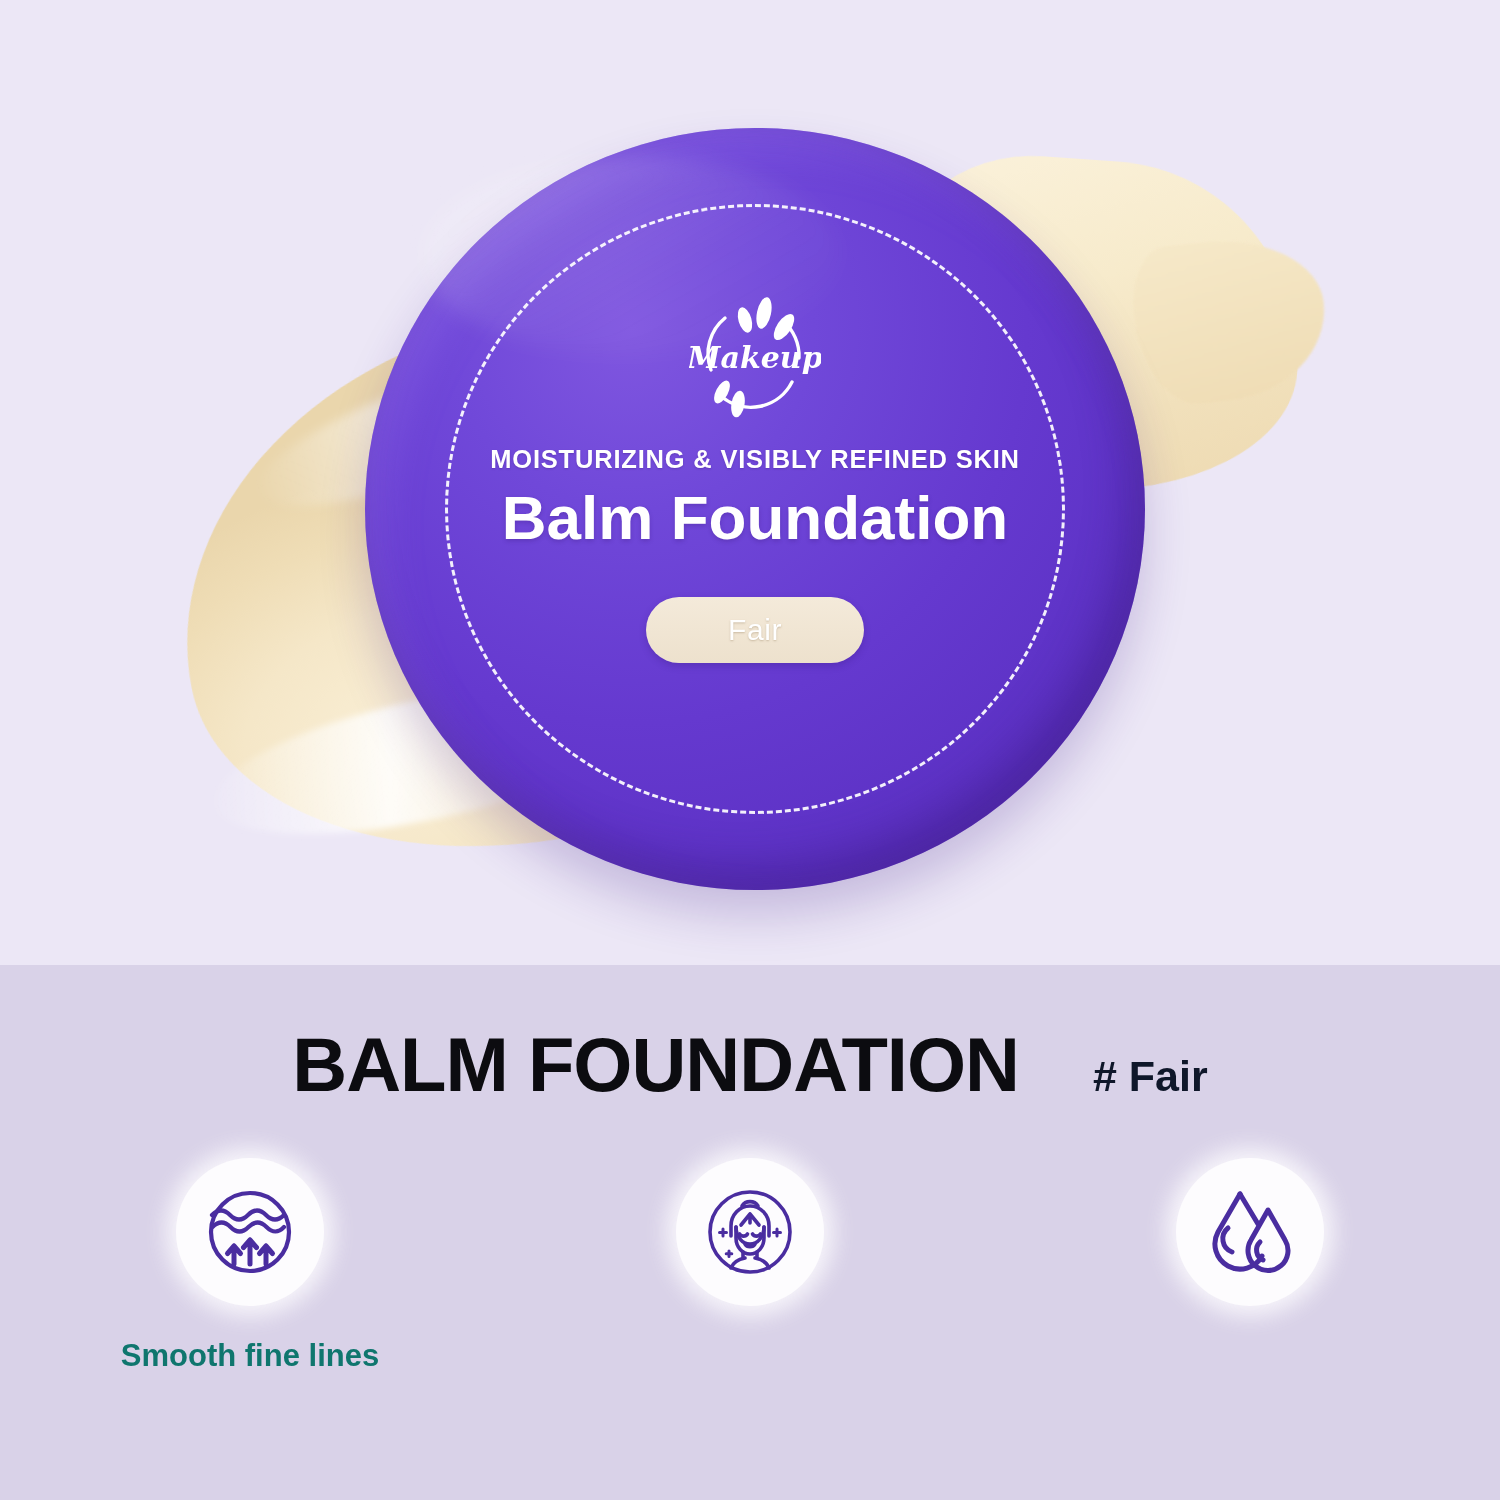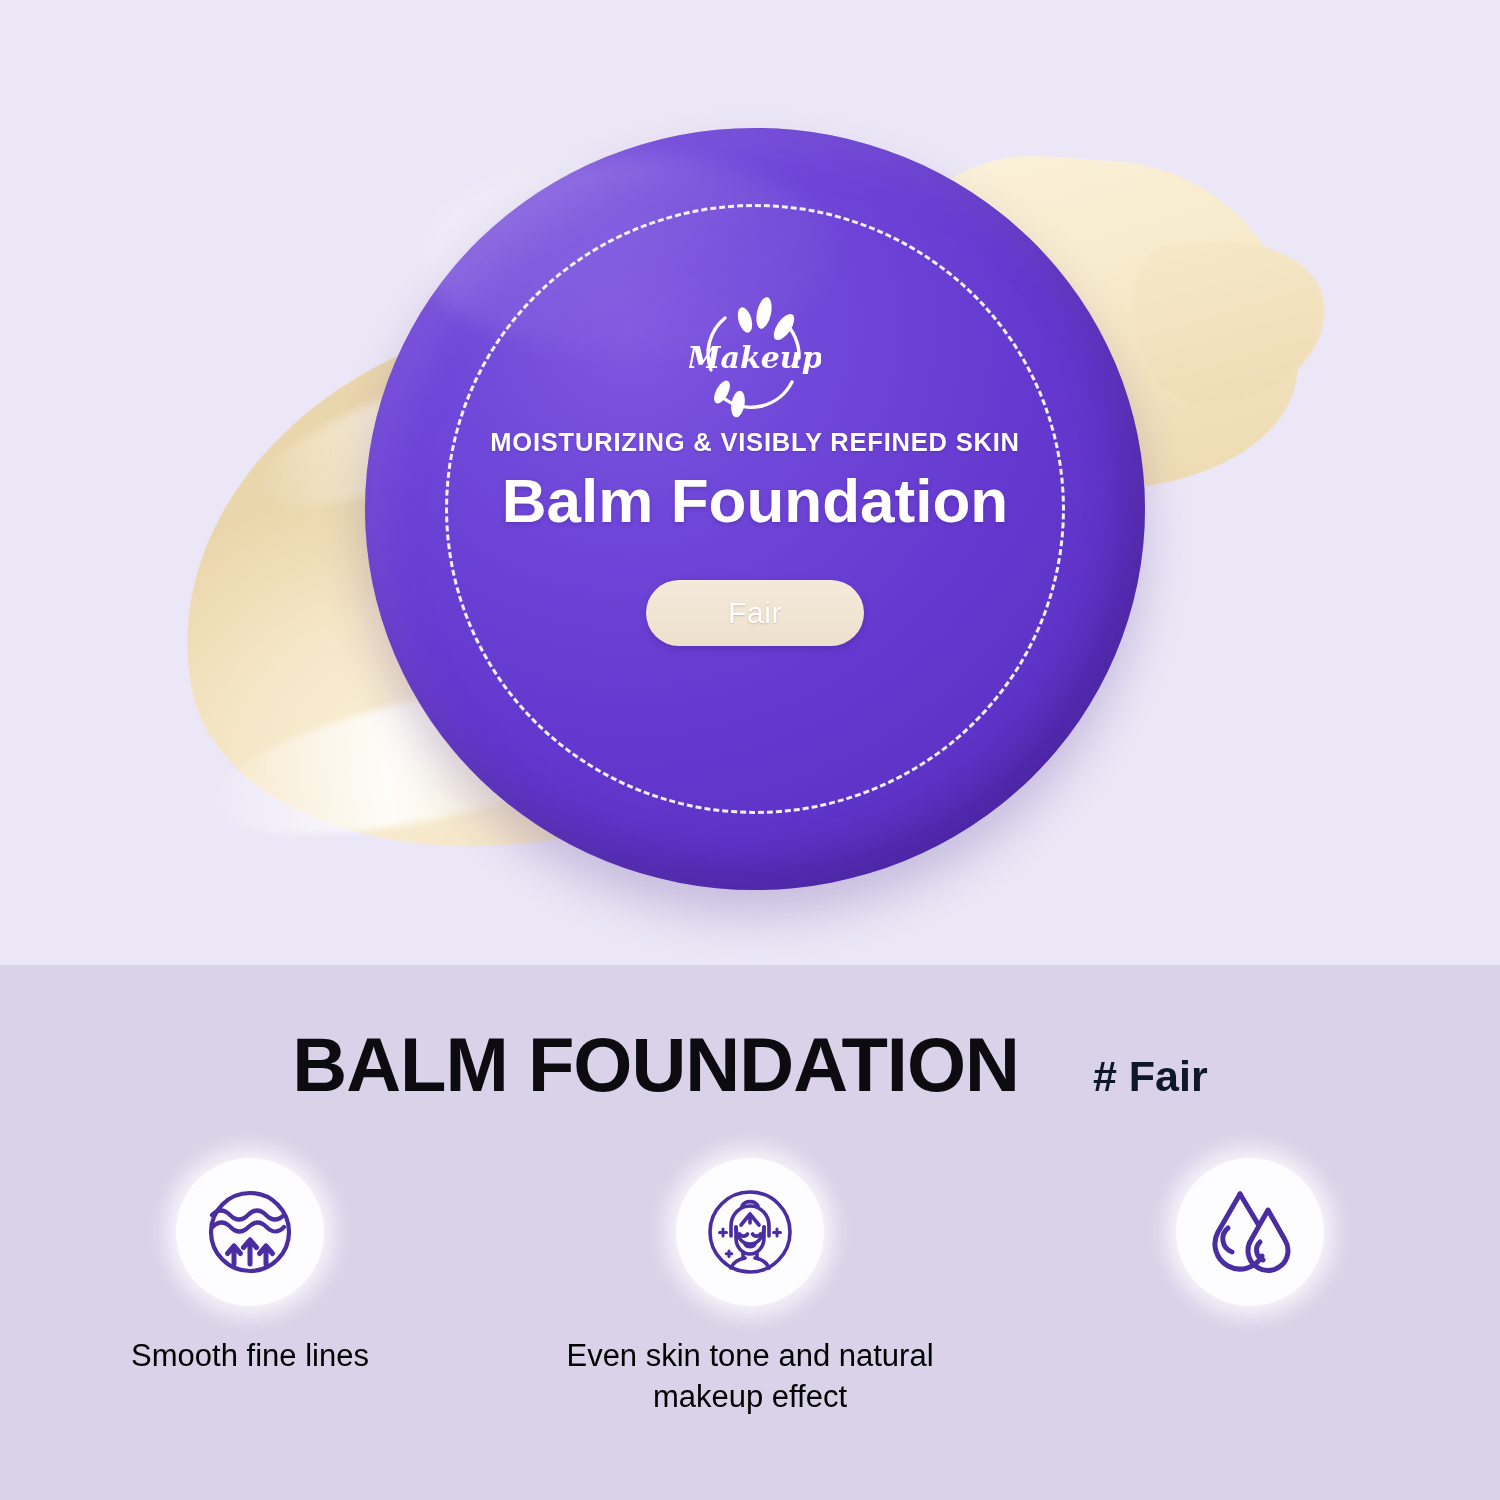--- a/index.html
+++ b/index.html
@@ -109,21 +109,21 @@
 
   
   #jar-content {
     position:absolute; left:0; top:0; right:0; bottom:0;
     display:flex; flex-direction:column; align-items:center;
   }
 
   #logo { margin-top:168px; width:132px; height:122px; display:block; }
 
   #jar-tagline {
-    margin-top:10px;
+    margin-top:27px;
     color:#FFFFFF;
     font-size:25.5px;
     font-weight:bold;
     letter-spacing:.8px;
     white-space:nowrap;
     text-shadow:0 1px 2px rgba(60,25,125,.35);
   }
   #jar-product {
     margin-top:8px;
     color:#FFFFFF;
@@ -193,24 +193,24 @@
     border-radius:50%;
     background:#FDFCFE;
     display:flex; align-items:center; justify-content:center;
     box-shadow:0 0 22px 10px rgba(253,252,254,.85);
   }
   .feature-badge svg { display:block; }
   .feature-caption {
     margin-top:30px;
     width:420px;
     text-align:center;
-    color:#000000;
+    color:#0f766e;
     font-size:31px;
     line-height:1.32;
-    font-weight:normal;
+    font-weight:bold;
   }
   #feature-0 .feature-caption { width:330px; }
   #feature-2 .feature-caption { width:330px; }
 </style>
 </head>
 <body>
 
 <div id="page">
 
   <section id="hero">
@@ -310,21 +310,20 @@
 
               <path d="M47 64 a5.5 4.5 0 0 0 10 0"></path>
             </g>
             <g fill="none" stroke="#4A2DA0" stroke-width="3" stroke-linecap="round">
               <path d="M25 49 v7 M21.5 52.5 h7"></path>
               <path d="M79 49 v7 M75.5 52.5 h7"></path>
               <path d="M31 71 v5.5 M28.2 73.7 h5.6"></path>
             </g>
           </svg>
         </div>
-        <div class="feature-caption">Even skin tone and natural makeup effect</div>
       </div>
 
       <div class="feature" id="feature-2">
         <div class="feature-badge">
           <svg width="104" height="104" viewBox="0 0 104 104">
             <g fill="none" stroke="#4A2DA0" stroke-width="5" stroke-linecap="round" stroke-linejoin="round">
 
               <path d="M42 14 L20 52 a25 25 0 0 0 44 24"></path>
               <path d="M42 14 L60 44"></path>
               <path d="M30 48 a14 14 0 0 0 4 24"></path>

